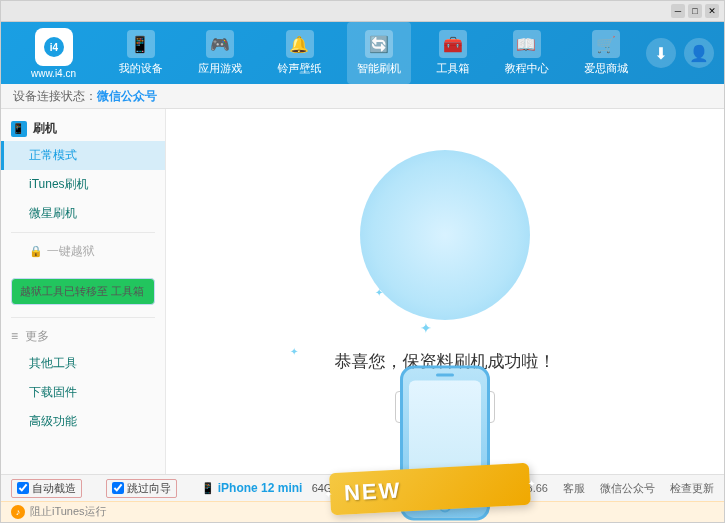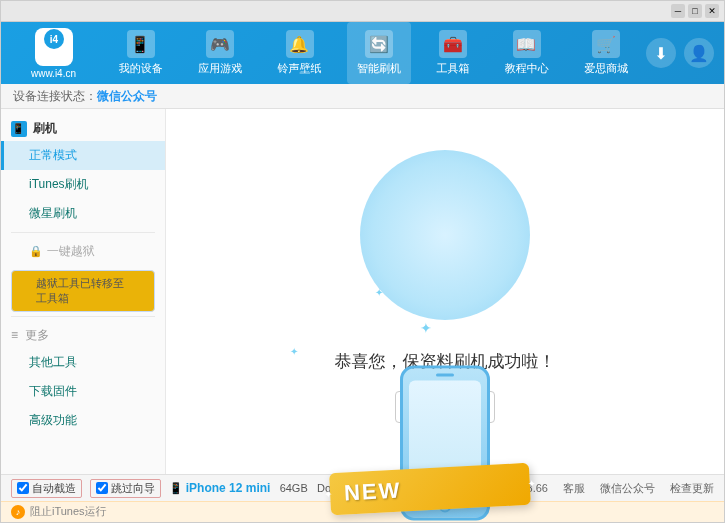--- a/index.html
+++ b/index.html
@@ -38,21 +38,21 @@
       width: 85px;
       display: flex;
       flex-direction: column;
       align-items: center;
       margin-right: 5px;
     }
     .logo-icon {
       width: 38px; height: 38px;
       background: white;
       border-radius: 8px;
-      display: flex; justify-content: center;
+      display: flex; align-items: center; justify-content: center;
       font-size: 18px; color: #1a9fe3; font-weight: bold;
     }
     .logo-text { color: white; font-size: 10px; margin-top: 2px; }
 
     .nav-items {
       display: flex;
       flex: 1;
       justify-content: space-around;
     }
     .nav-item {
@@ -153,25 +153,25 @@
       color: #aaa;
       cursor: default;
       display: flex; align-items: center; gap: 4px;
     }
     .sidebar-item.disabled .lock-icon {
       font-size: 11px; color: #aaa;
     }
 
     
     .jailbreak-box {
-      margin: 4px 10px;
-      background: #eab308;
+      margin: 12px 10px;
+      background: #22c55e;
       border: 1px solid #c5d8f5;
       border-radius: 4px;
-      padding: 5px 24px;
+      padding: 5px 8px;
       font-size: 11px;
       color: #555;
     }
 
     .sidebar-more-section {
       padding: 6px 10px 4px 10px;
       font-size: 12px; color: #999;
     }
     .sidebar-more-icon { margin-right: 4px; }
 
@@ -323,21 +323,21 @@
     .bottombar {
       height: 28px;
       background: #f5f5f5;
       border-top: 1px solid #e0e0e0;
       display: flex;
       align-items: center;
       padding: 0 10px;
     }
     .bottom-left {
       display: flex;
-      gap: 8px;
+      gap: 24px;
       align-items: center;
       flex: 1;
     }
     .checkbox-item {
       display: flex;
       align-items: center;
       gap: 3px;
       font-size: 11px;
       color: #444;
       border: 1px solid #e0a0a0;

